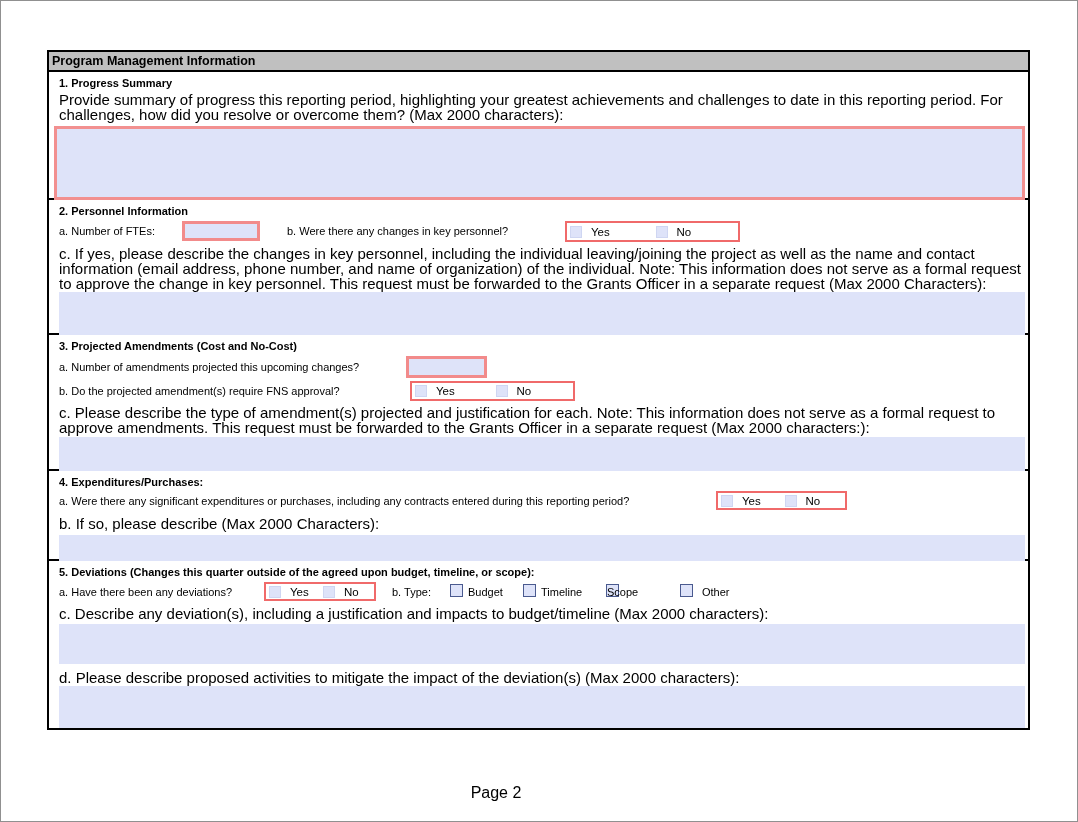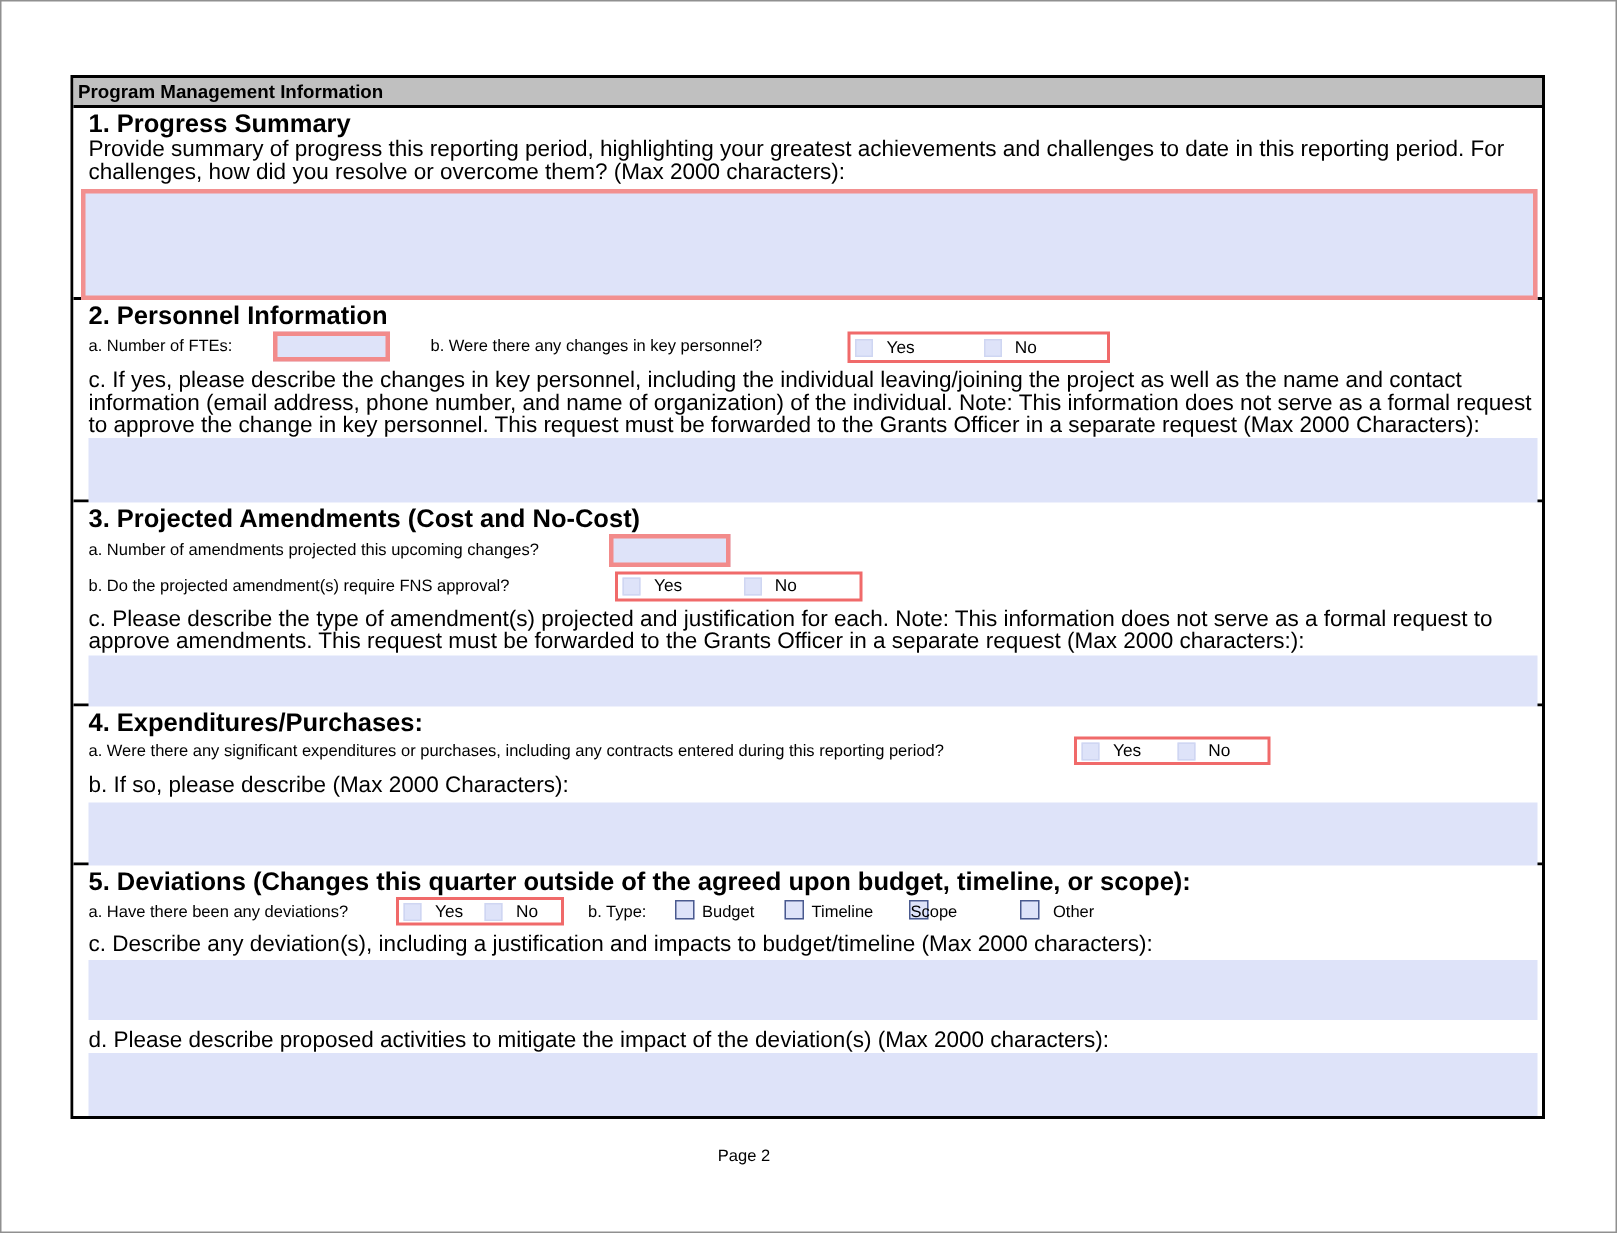--- a/index.html
+++ b/index.html
@@ -14,40 +14,40 @@
   .form { position:absolute; left:47px; top:50px; width:983px; border:2px solid #000; background:#fff; }
 
   .form-header {
     background:#c0c0c0; height:20px; border-bottom:2px solid #000;
     font-weight:bold; font-size:12.5px; line-height:18px; padding-left:3px;
   }
 
   .section { position:relative; border-bottom:2px solid #000; background:#fff; }
   .section:last-of-type { border-bottom:none; }
   .sec-pad { padding:4px 7px 0 10px; }
-  .sec-title { font-weight:bold; font-size:17px; line-height:14px; margin-bottom:2px; }
+  .sec-title { font-weight:bold; font-size:11px; line-height:14px; margin-bottom:2px; }
   .sec-text { font-size:15px; line-height:15px; }
 
   .ta { background:#dee3f9; }
   .ta.hl { border:3px solid #f29090; }
 
   .row { position:relative; }
   .pos { position:absolute; }
   .lbl { font-size:11px; line-height:15px; white-space:nowrap; }
 
   .input-hl { border:3px solid #f28b8b; background:#dee3f9; }
 
   .yesno { display:flex; align-items:center; background:#fff; border:2.5px solid #f06a6a; }
   .yn-half { flex:1; display:flex; padding-left:3px; }
   .yn-cb { width:12px; height:12px; background:#dee3f9; border:1px solid #cfd6f2; flex:0 0 auto; }
   .yn-lbl { font-size:11.5px; margin-left:9px; }
 
   .type-cb { width:13px; height:13px; background:#dee3f9; border:1px solid #4a5a8f; }
 
-  .footer { position:absolute; left:0; top:765px; width:992px; text-align:center; font-size:11px; }
+  .footer { position:absolute; left:0; top:784px; width:992px; text-align:center; font-size:16px; }
 </style>
 </head>
 <body>
 
 <div class="page-frame"></div>
 
 <div class="form">
 
   <div class="form-header">
     <span>Program Management Information</span>
@@ -102,21 +102,21 @@
             <span class="yn-cb"></span>
             <span class="yn-lbl">No</span>
           </span>
         </div>
       </div>
       <div class="sec-text" style="margin-top:2px">c. Please describe the type of amendment(s) projected and justification for each. Note: This information does not serve as a formal request to approve amendments. This request must be forwarded to the Grants Officer in a separate request (Max 2000 characters:):</div>
       <div class="ta" style="height:43px; margin-top:2px; width:966px"></div>
     </div>
   </div>
 
-  <div class="section" style="height:106px">
+  <div class="section" style="height:90px">
     <div class="sec-pad">
       <div class="sec-title">4. Expenditures/Purchases:</div>
       <div class="row" style="height:21px">
         <span class="lbl pos" style="left:0; top:3px">a. Were there any significant expenditures or purchases, including any contracts entered during this reporting period?</span>
         <div class="yesno pos" style="left:657px; top:0; width:131px; height:19px">
           <span class="yn-half">
             <span class="yn-cb"></span>
             <span class="yn-lbl">Yes</span>
           </span>
           <span class="yn-half">

